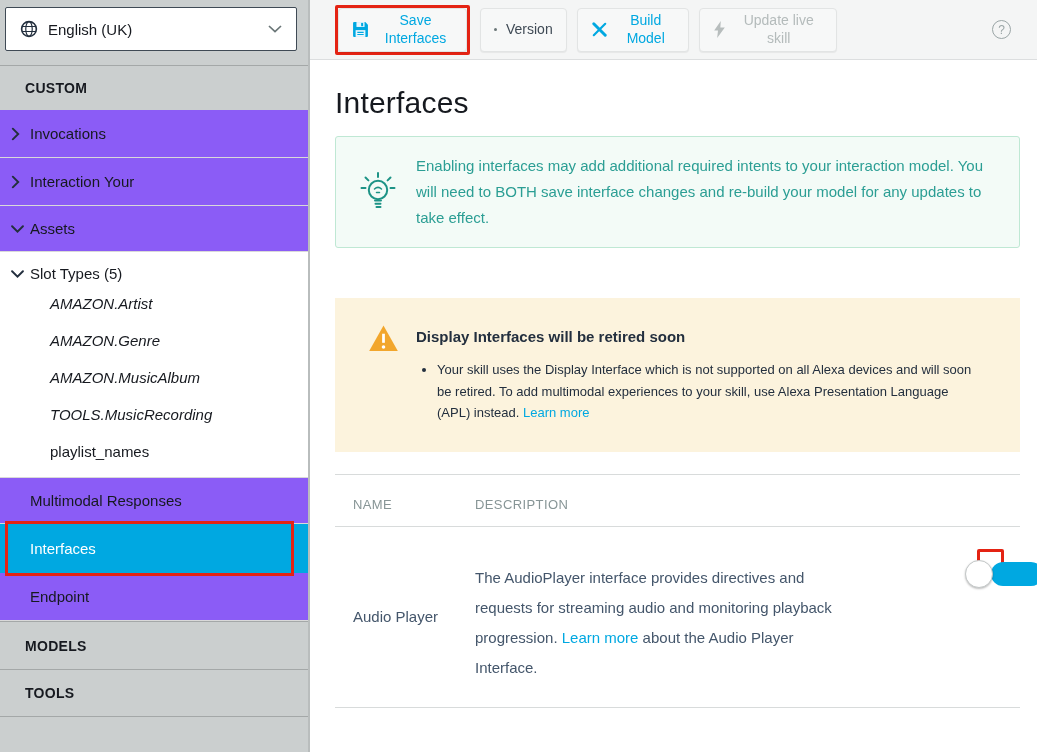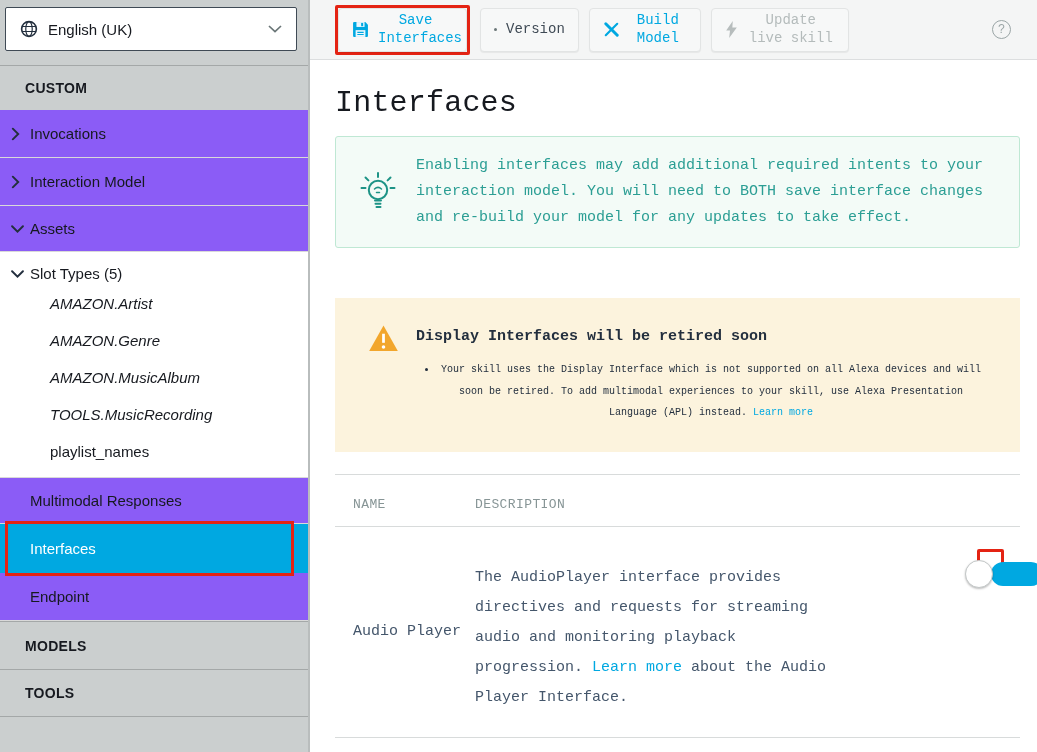--- a/index.html
+++ b/index.html
@@ -29,21 +29,21 @@
   .nav-item.top-line { border-top:1px solid #d9d9d9; height:47px; }
   .nav-item.active { background:#00a8e1; color:#fff; height:49px; border-bottom:none; }
   .red-frame { position:absolute; left:5px; right:14px; top:-3px; bottom:-3px;
                border:3px solid #e42313; pointer-events:none; z-index:2; }
   .nav-child { background:#fff; height:37px; display:flex; padding-left:50px;
                font-size:15px; color:#16191f; cursor:pointer; }
   .nav-child.it { font-style:italic; }
   .nav-child.last { height:34px; }
 
   
-  .main { position:absolute; left:310px; top:0; right:0; bottom:0; background:#fff;font-family:Liberation Mono, monospace; }
+  .main { position:absolute; left:310px; top:0; right:0; bottom:0; background:#fff; }
   .topbar { height:60px; display:flex; align-items:center; padding:0 26px 0 25px; gap:10px;
             background:#f4f5f5; border-bottom:1px solid #dcdedf; }
   .btn { display:inline-flex; align-items:center; justify-content:center; gap:9px; background:#f7f8f8;
          border:1px solid #e2e4e4; border-radius:4px; min-height:44px; padding:2px 13px;
          box-shadow:0 1px 1px rgba(0,0,0,.06); font-size:14px; color:#3f4a55; line-height:1.25;
          text-align:center; cursor:pointer; font-family:inherit; }
   .btn .lbl { display:inline-block; }
   .btn.cyan { color:#00a8e1; }
   .btn.disabled { color:#b4bbbb; cursor:default; }
   .w75 { max-width:75px; } .w58 { max-width:58px; } .w88 { max-width:88px; } .w68 { max-width:68px; }
@@ -55,21 +55,21 @@
   .content { padding:0 17px 0 25px; }
   h1.page-title { margin:26px 0 16px; font-size:30px; font-weight:300; color:#16191f; letter-spacing:.2px; }
 
   .info-box { height:112px; border:1px solid #bfe8d4; background:#f3fbf7; border-radius:3px;
               display:flex; align-items:center; padding:0 20px 0 22px; gap:18px; }
   .info-box p { font-size:15px; line-height:26px; color:#2b9e94; max-width:578px; }
 
   .warning-box { margin-top:50px; background:#fcf3dd; padding:26px 30px 28px 33px; display:flex; gap:17px; }
   .warning-box .wtitle { font-weight:bold; font-size:15px; color:#232f3e; margin:4px 0 14px; }
   .warning-box ul { margin-left:5px; padding-left:16px; }
-  .warning-box li { width:548px; font-size:10px; line-height:21.5px; color:#232f3e;text-align:center; }
+  .warning-box li { width:548px; font-size:13px; line-height:21.5px; color:#232f3e; }
   a.link { color:#00a8e1; text-decoration:none; cursor:pointer; }
 
   .divider { border-top:1px solid #d8dbdb; margin-top:22px; }
   .thead { display:flex; padding:22px 0 14px 18px; border-bottom:1px solid #d8dbdb; }
   .thead span { font-size:13px; letter-spacing:.4px; color:#879596; }
   .col-name { width:122px; flex:none; }
   .trow { display:flex; padding-left:18px; min-height:180px; border-bottom:1px solid #d8dbdb; }
   .trow .name { width:122px; flex:none; align-self:center; font-size:15px; color:#44566b; }
   .trow .desc { width:372px; padding-top:36px; padding-bottom:24px; font-size:15px; line-height:30px; color:#44566b; }
   .toggle-cell { margin-left:auto; padding-top:22px; margin-right:16px; }
@@ -113,21 +113,21 @@
       </span>
       <span>Invocations</span>
     </div>
 
     <div class="nav-item">
       <span class="chev">
         <svg width="9" height="13" viewBox="0 0 8 12">
             <path d="M1.5 1l5 5-5 5" stroke="#232f3e" stroke-width="1.8" fill="none" stroke-linecap="round"></path>
           </svg>
       </span>
-      <span>Interaction Model</span>
+      <span>Interaction Your</span>
     </div>
 
     <div class="nav-item h46">
       <span class="chev">
         <svg width="13" height="9" viewBox="0 0 12 8">
             <path d="M1 1.5l5 5 5-5" stroke="#232f3e" stroke-width="1.8" fill="none" stroke-linecap="round"></path>
           </svg>
       </span>
       <span>Assets</span>
     </div>

